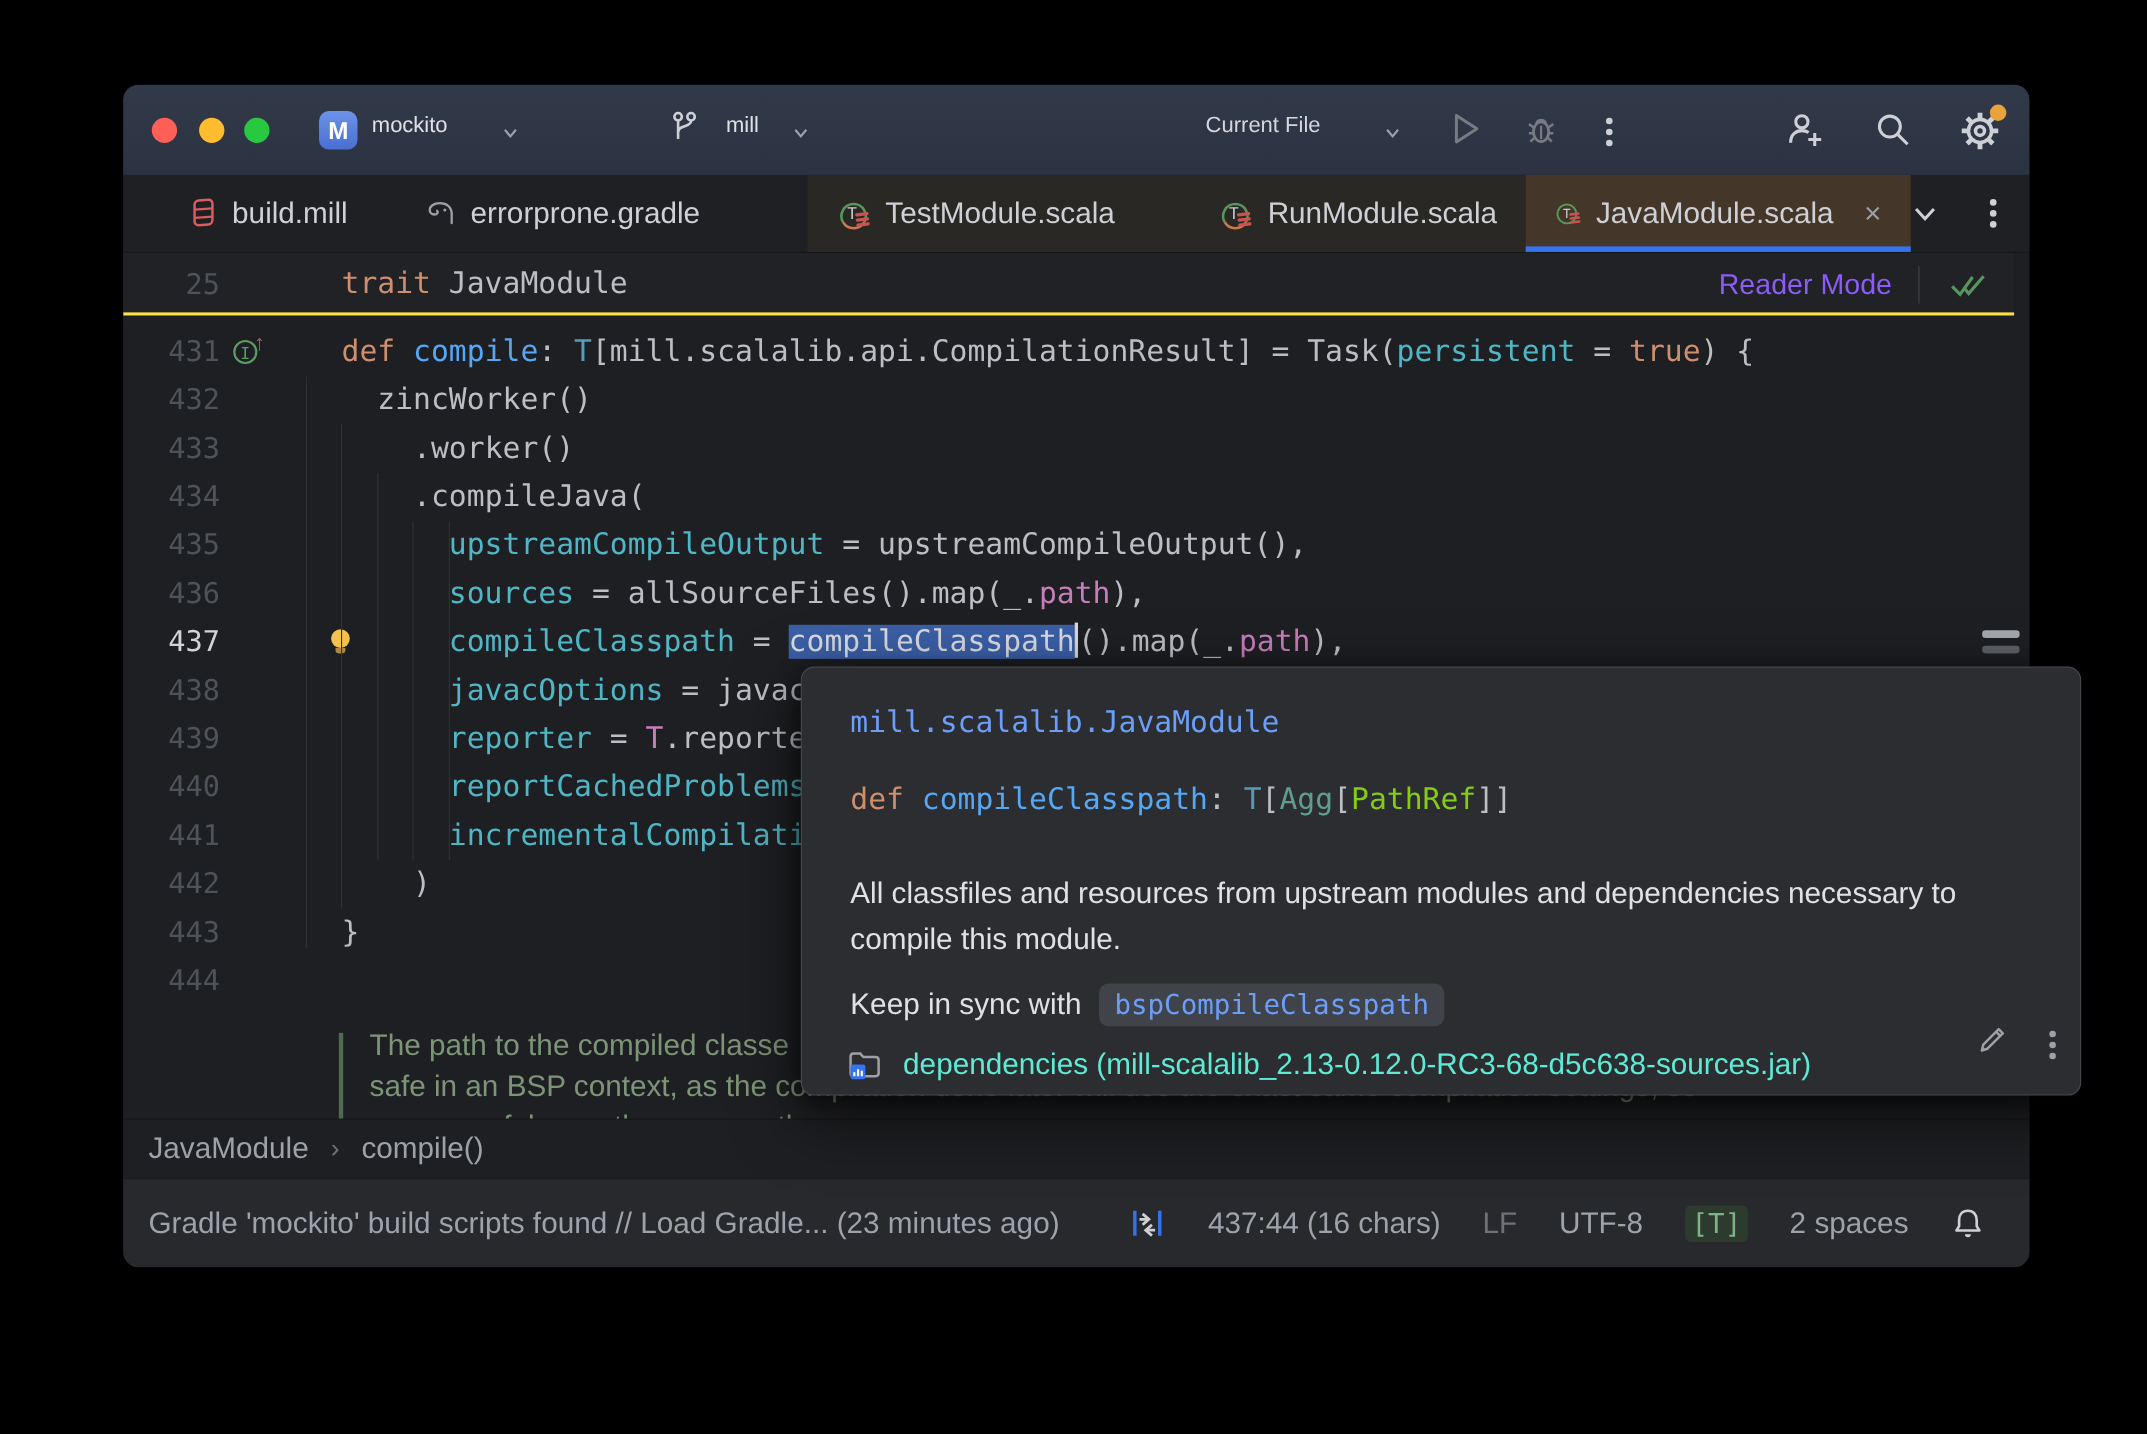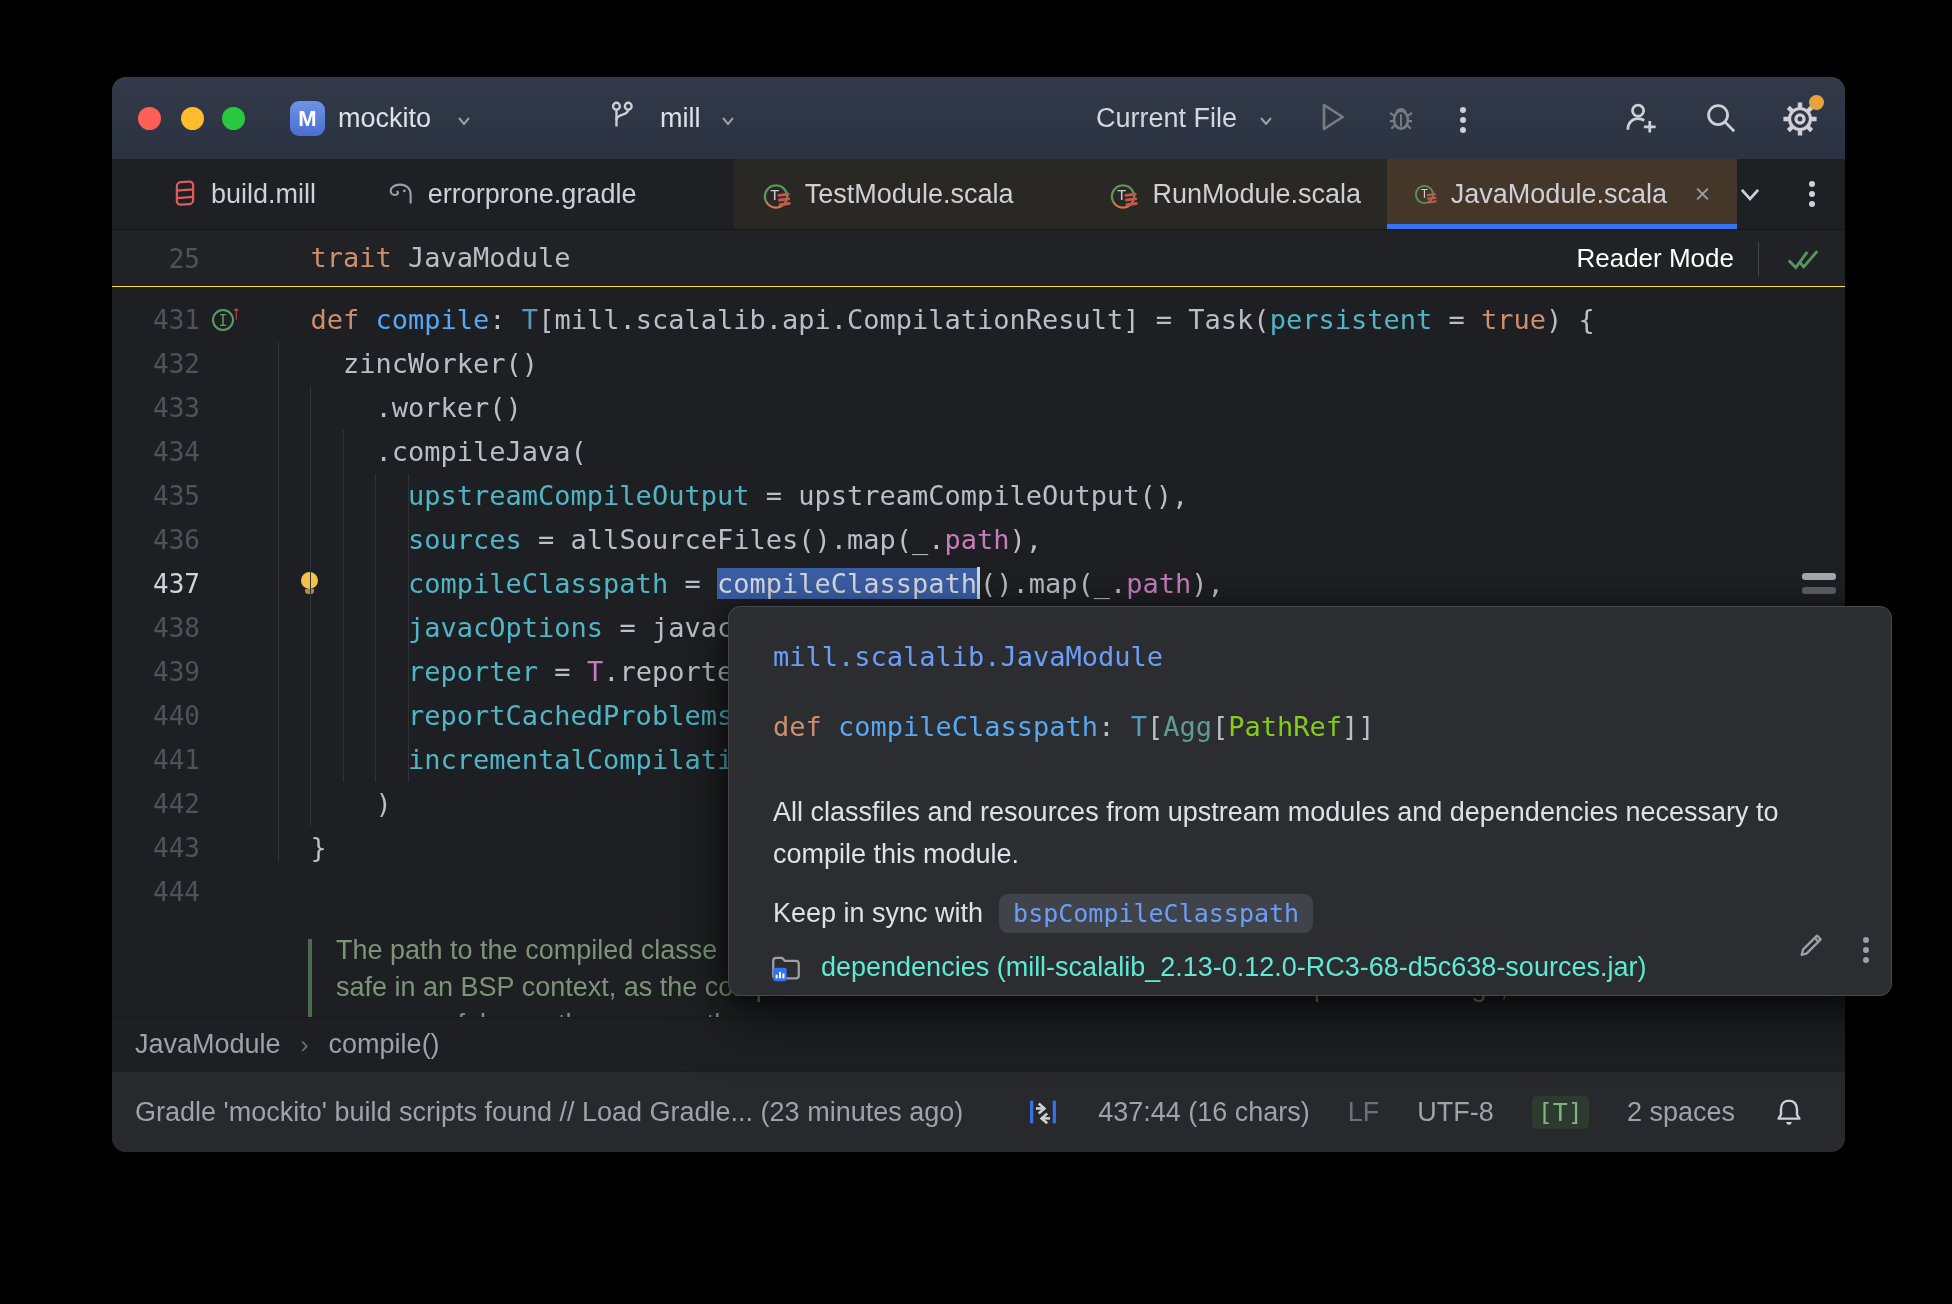--- a/index.html
+++ b/index.html
@@ -14,47 +14,47 @@
   
   #titlebar { position:absolute; left:0; top:0; right:0; height:82px;
     background:linear-gradient(180deg,#323a4a,#2b3242); }
   .light { position:absolute; top:30px; width:23px; height:23px; border-radius:50%; }
   #light-close{ left:26px; background:#FF5F57; }
   #light-min  { left:69px; background:#FEBC2E; }
   #light-max  { left:110px; background:#28C840; }
   #proj-chip { position:absolute; left:178px; top:24px; width:35px; height:35px; border-radius:9px;
     background:linear-gradient(180deg,#6d93e8,#4a6ed0); color:#fff; font-weight:bold;
     font-size:22px; display:flex; align-items:center; justify-content:center; }
-  .tb-text { position:absolute; top:26px; color:#DFE1E5; font-size:27px; }
+  .tb-text { position:absolute; top:26px; color:#DFE1E5; font-size:20px; }
   #proj-name { left:226px; }
   #branch-name { left:548px; }
   #runcfg { left:984px; color:#D5D7DC; }
   .chev { position:absolute; top:36px; width:16px; height:16px; }
   .tb-ico { position:absolute; top:22px; }
 
   
   #tabbar { position:absolute; left:0; top:82px; right:0; height:71px; background:#1F2023;
     border-bottom:1px solid #161719; display:flex; align-items:stretch; }
   .tab { display:flex; align-items:center; gap:13px; padding:0 26px; font-size:27px;
     color:#CED0D6; position:relative; }
   .tab.grouped { background:#2A2824; }
   .tab.active { background:#44372A; }
   .tab.active::after { content:""; position:absolute; left:0; right:0; bottom:0; height:5px;
     background:#3574F0; }
   .tab .close { margin-left:14px; }
   #tabbar-right { margin-left:auto; display:flex; align-items:center; gap:46px; padding-right:30px; }
 
   
-  #sticky { position:absolute; left:0; top:153px; right:0; height:57px; background:#202226;
-    border-bottom:1px solid #fde047; }
+  #sticky { position:absolute; left:0; top:153px; right:14px; height:57px; background:#202226;
+    border-bottom:3px solid #fde047; }
   #sticky .lnum { top:12px; }
   #sticky-code { position:absolute; left:166px; top:12px; font-family:"DejaVu Sans Mono", monospace;
     font-size:27px; white-space:pre; }
   #reader-wrap { position:absolute; right:22px; top:0; height:57px; display:flex; align-items:center; gap:24px; }
-  #reader-label { color:#ffffff; font-size:26px; }
+  #reader-label { color:#8b5cf6; font-size:26px; }
   .vsep { width:1px; height:34px; background:#43454A; }
 
   
   #editor { position:absolute; left:0; top:210px; right:0; bottom:135px; background:#1E1F22; }
   .code-row { position:absolute; left:0; right:0; height:44px; }
   .lnum { position:absolute; left:0; width:88px; text-align:right; color:#4E535B;
     font-family:"DejaVu Sans Mono", monospace; font-size:26px; line-height:44px; }
   .lnum.current { color:#D1D3D8; }
   .code-text { position:absolute; left:166px; top:0; font-family:"DejaVu Sans Mono", monospace;
     font-size:27px; line-height:44px; white-space:pre; }

